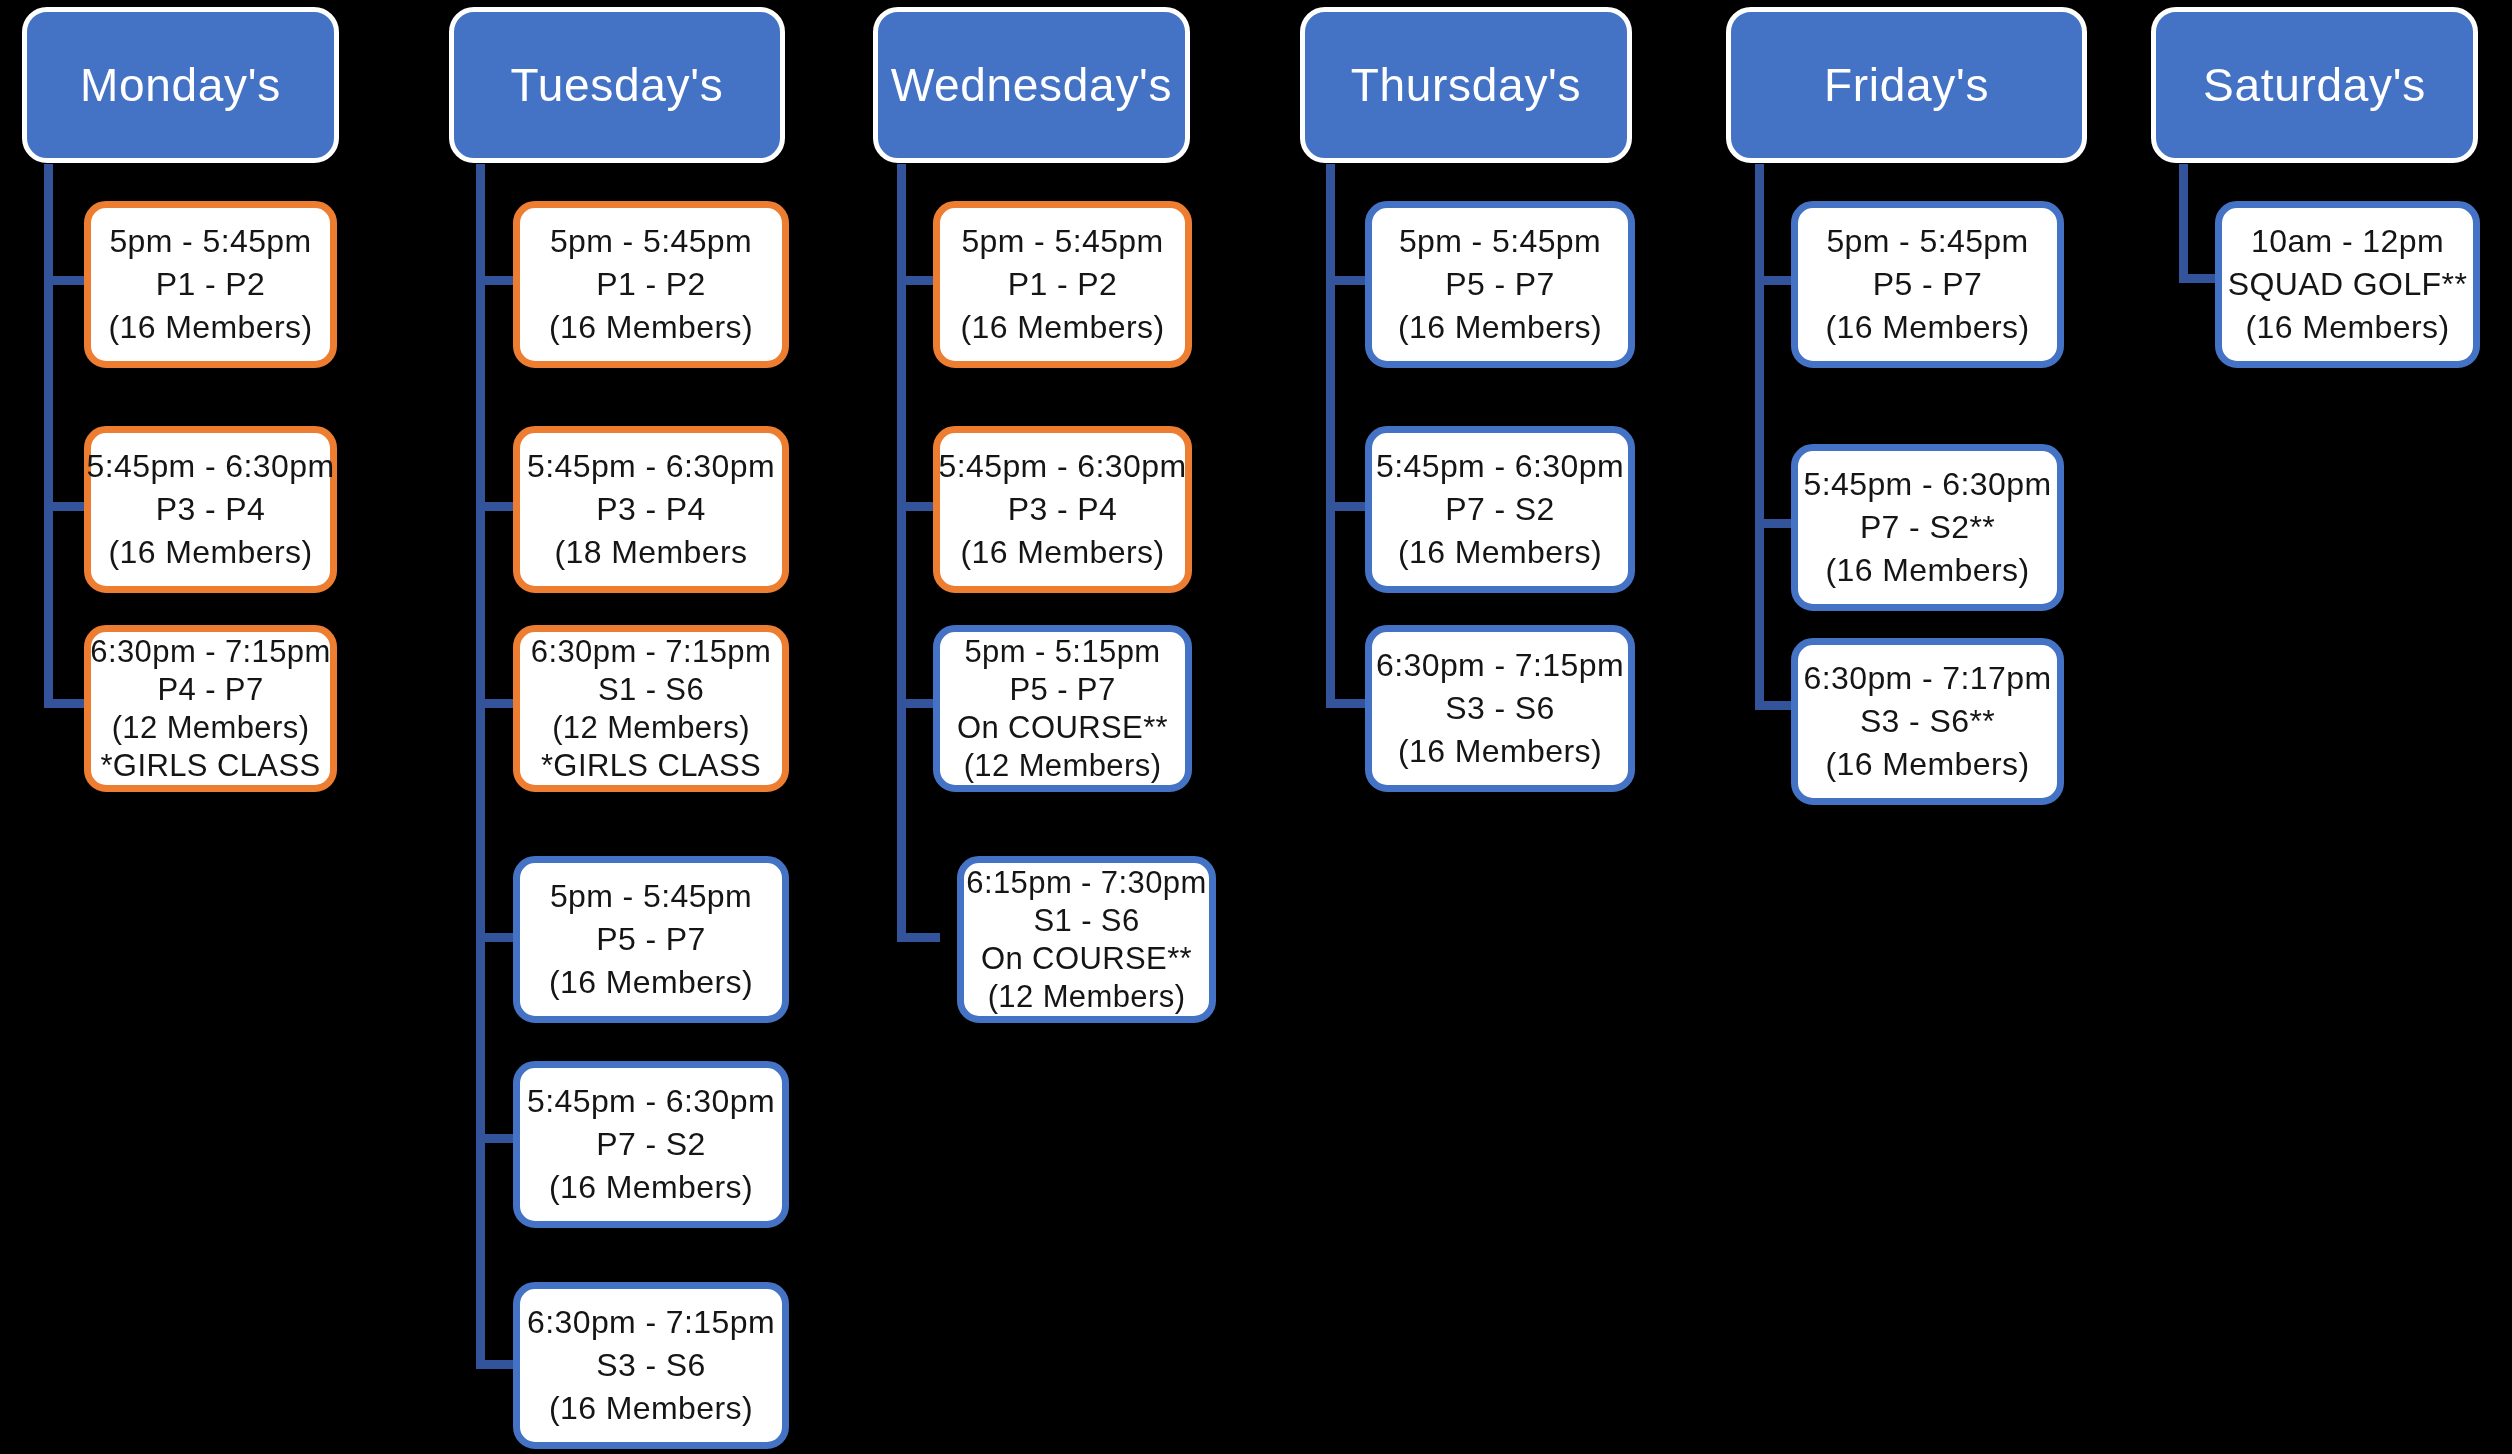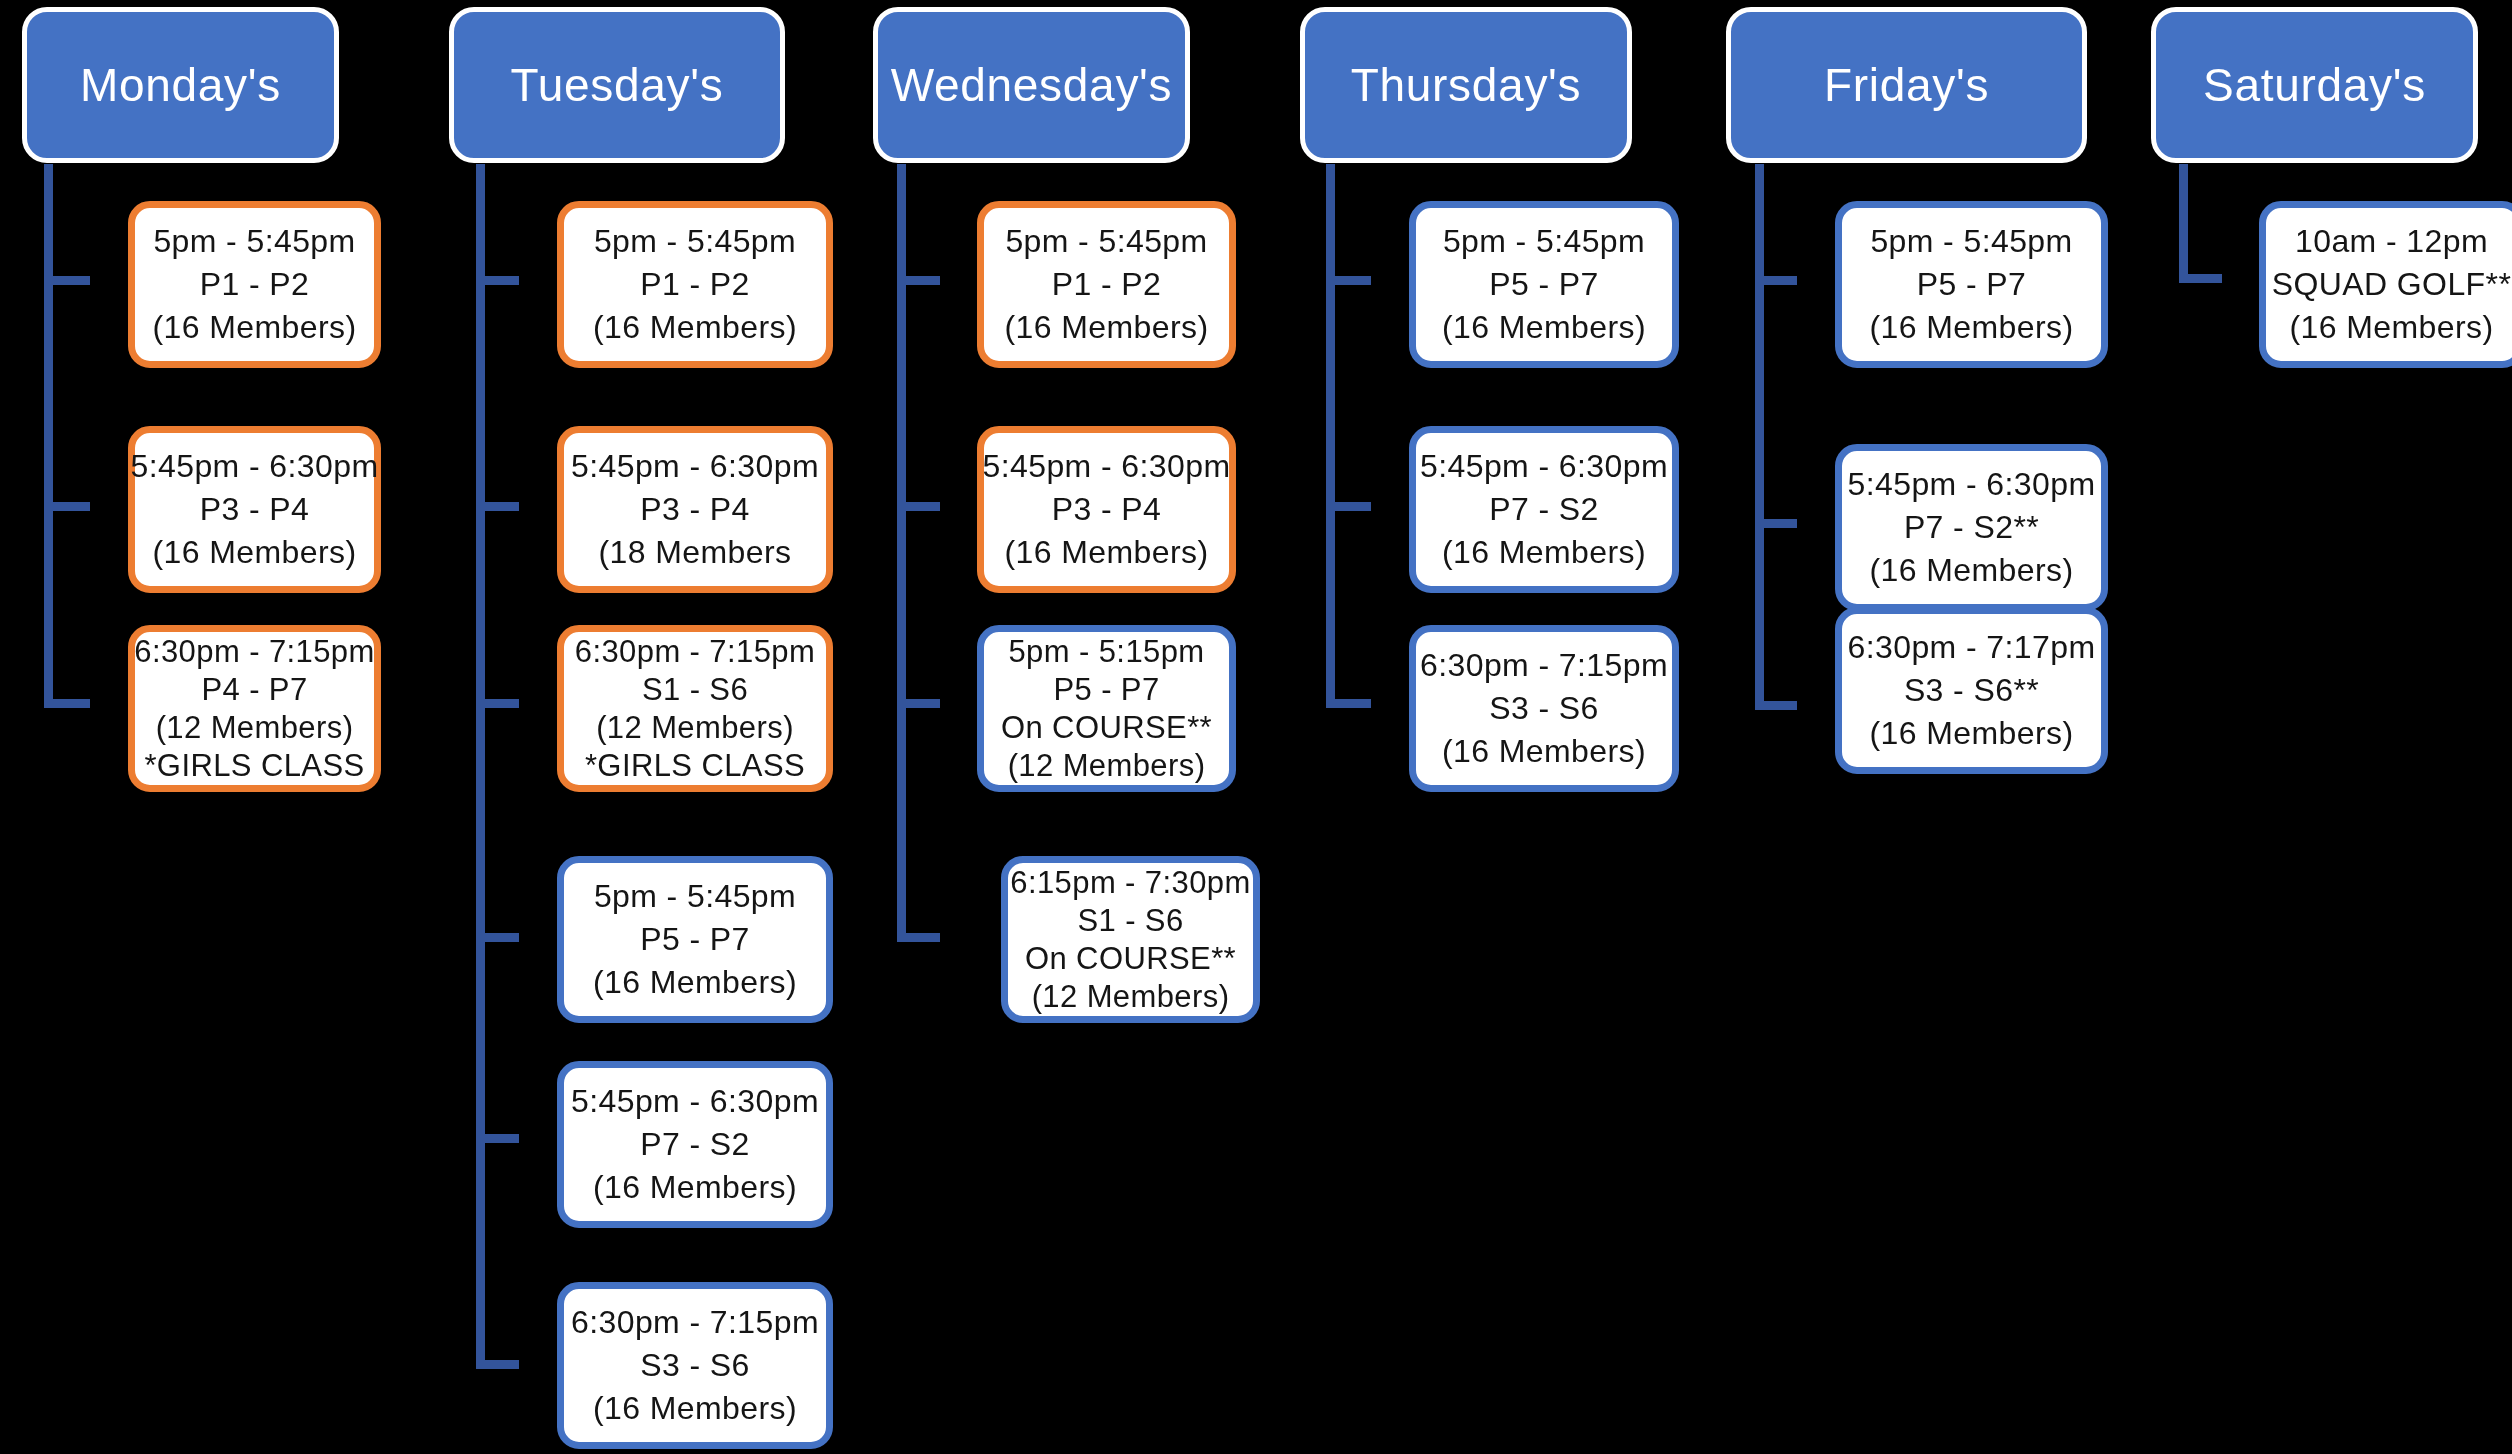--- a/index.html
+++ b/index.html
@@ -11,21 +11,21 @@
   .day-header{
     position:absolute;top:7.4px;height:156px;box-sizing:border-box;
     background:#4472C4;border:5.2px solid #FFFFFF;border-radius:25px;
     display:flex;align-items:center;justify-content:center;
     color:#FFFFFF;font-size:46px;letter-spacing:0.7px;
   }
   .card{
     position:absolute;height:167px;box-sizing:border-box;
     background:#FFFFFF;border-radius:22px;
     display:flex;flex-direction:column;align-items:center;justify-content:center;
-    text-align:center;color:#151515;font-size:32px;letter-spacing:0.4px;margin-left:44px;
+    text-align:center;color:#151515;font-size:32px;letter-spacing:0.4px;
   }
   .card .line{line-height:43px;white-space:nowrap;}
   .card.four .line{line-height:38px;font-size:31px;}
   .card.orange{border:7.4px solid #ED7D31;}
   .card.blue{border:7.4px solid #4472C4;}
   .vline,.hline{position:absolute;background:#33549B;}
   .vline{width:8.8px;}
   .hline{height:8.8px;}
 </style>
 </head>
@@ -156,21 +156,21 @@
 <div class="card blue" style="left:1791px;top:201px;width:273px">
   <div class="line">5pm - 5:45pm</div>
   <div class="line">P5 - P7</div>
   <div class="line">(16 Members)</div>
 </div>
 <div class="card blue" style="left:1791px;top:444px;width:273px">
   <div class="line">5:45pm - 6:30pm</div>
   <div class="line">P7 - S2**</div>
   <div class="line">(16 Members)</div>
 </div>
-<div class="card blue" style="left:1791px;top:607px;width:273px">
+<div class="card blue" style="left:1791px;top:638px;width:273px">
   <div class="line">6:30pm - 7:17pm</div>
   <div class="line">S3 - S6**</div>
   <div class="line">(16 Members)</div>
 </div>
 
 <div class="day-header" style="left:2151px;width:327px">Saturday's</div>
 <div class="vline" style="left:2179px;top:164px;height:119px"></div>
 <div class="hline" style="left:2179px;top:274px;width:43px"></div>
 
 <div class="card blue" style="left:2215px;top:201px;width:265px">

